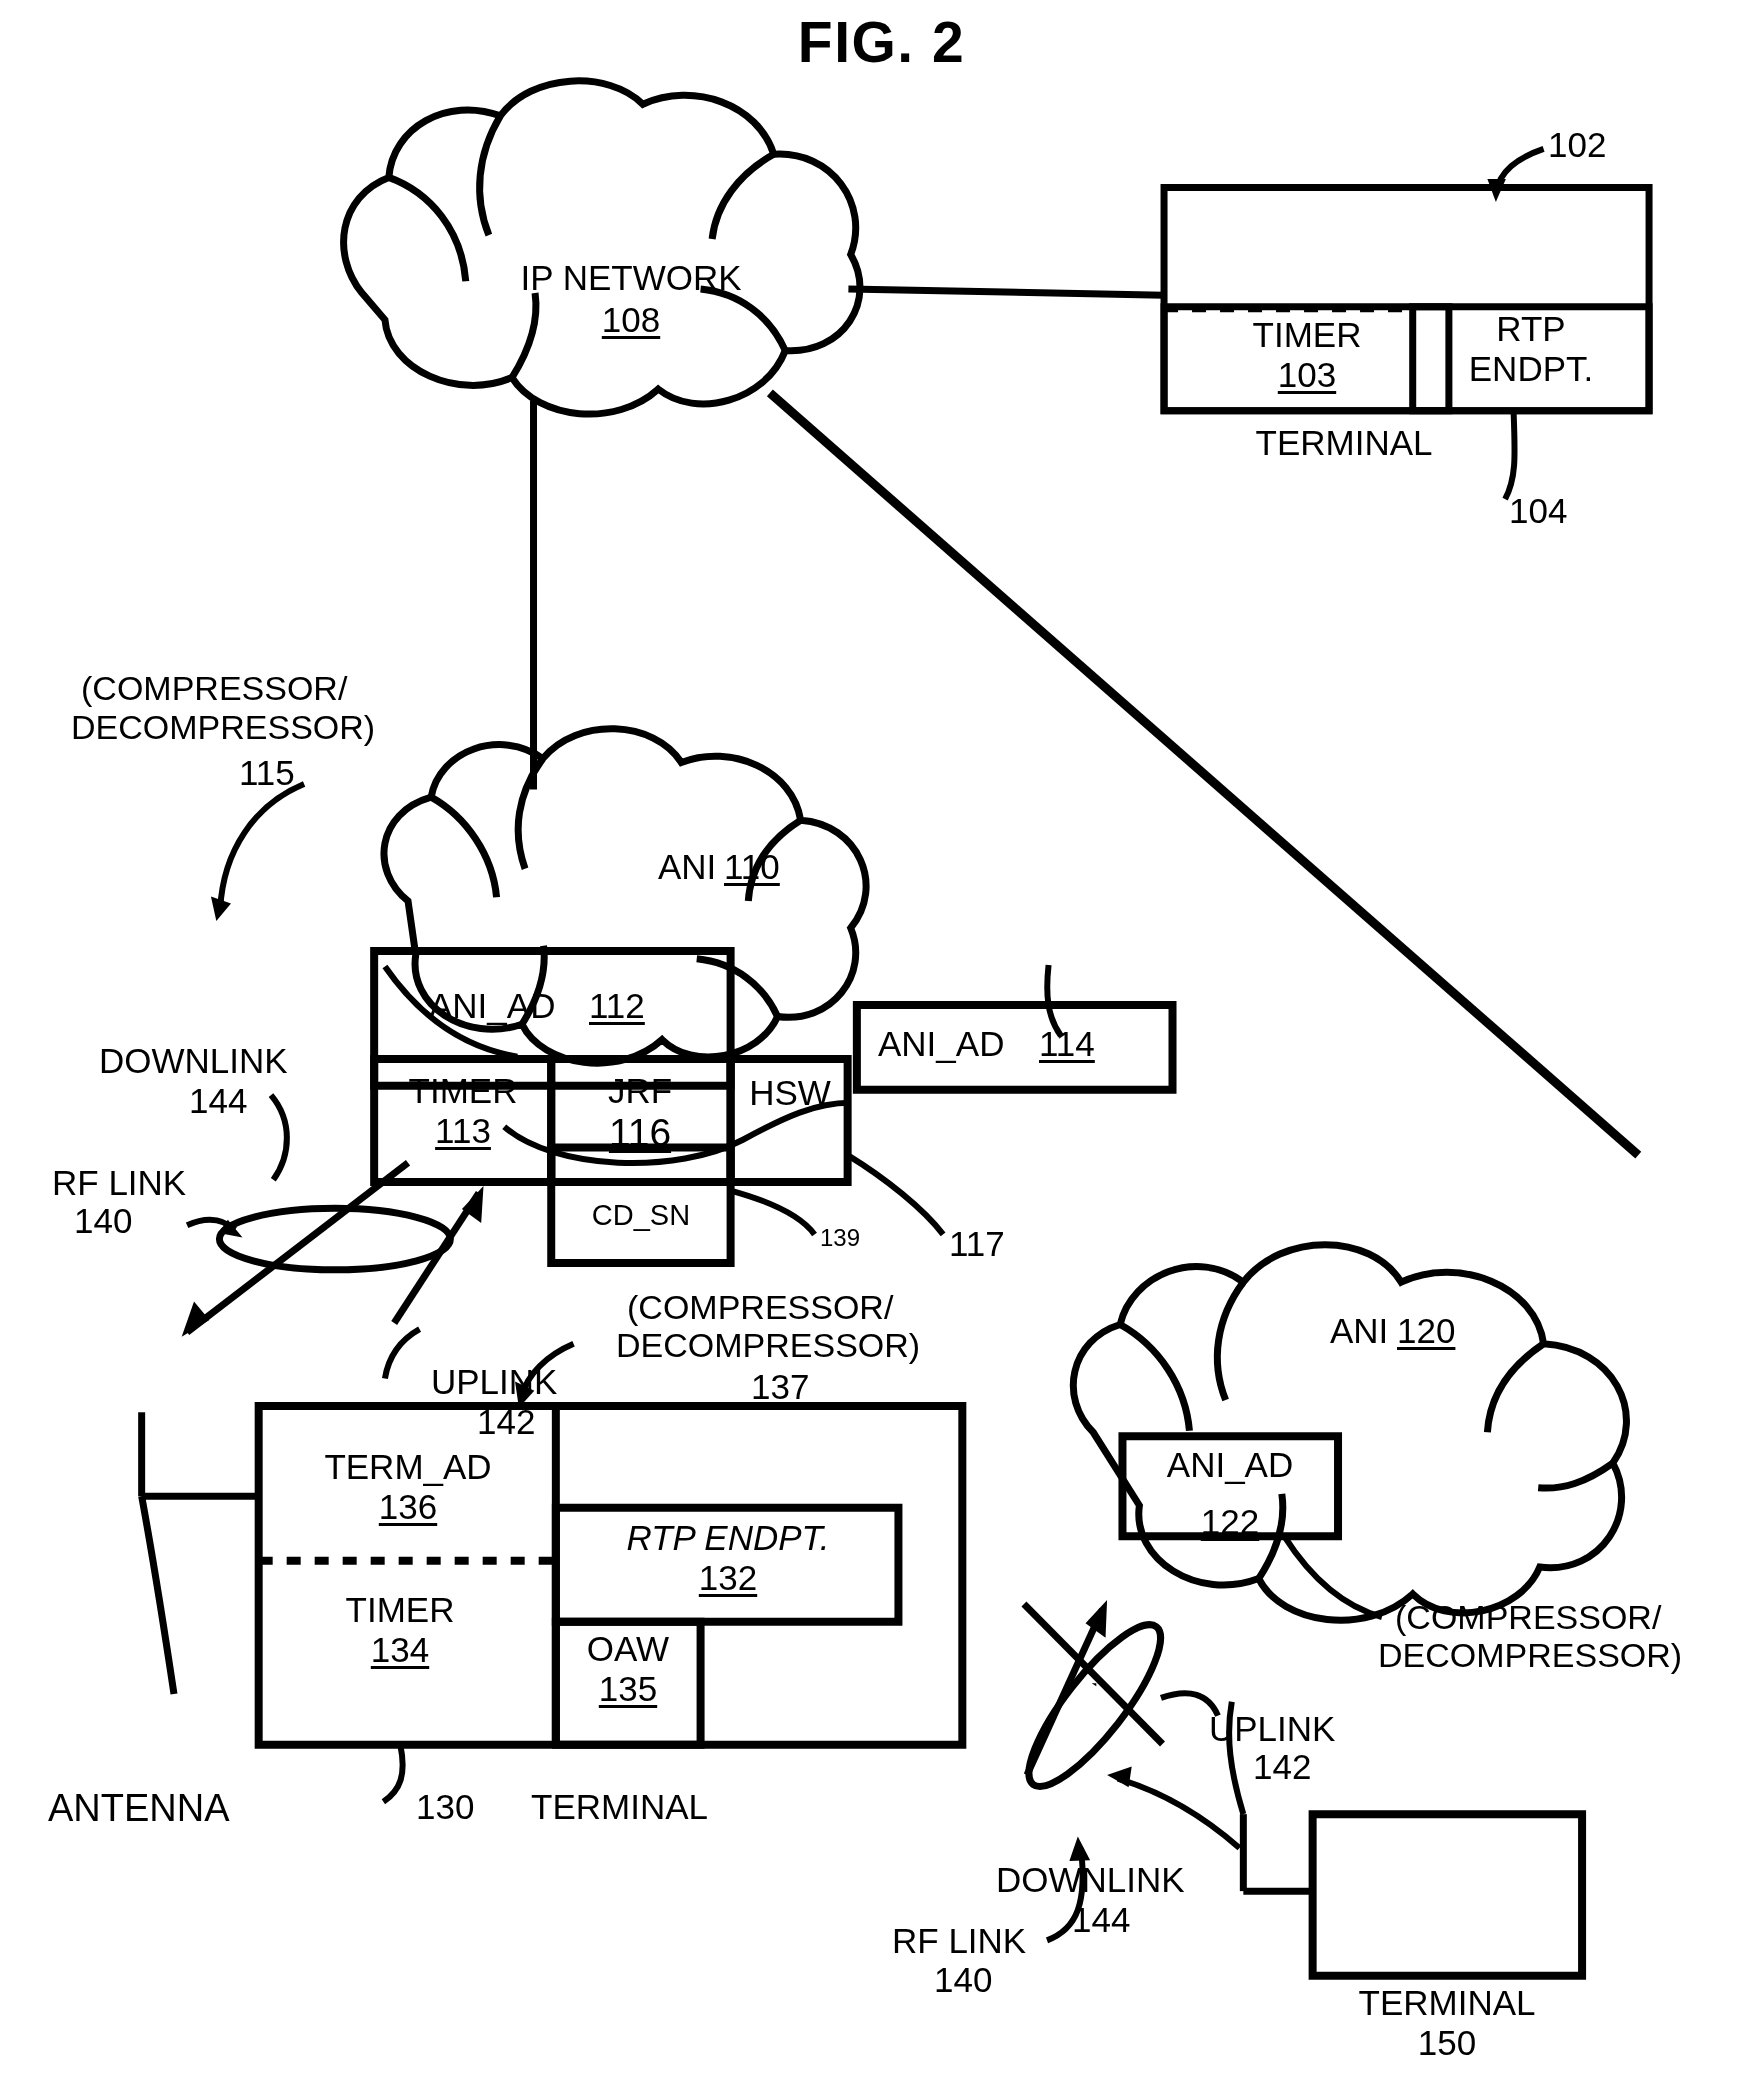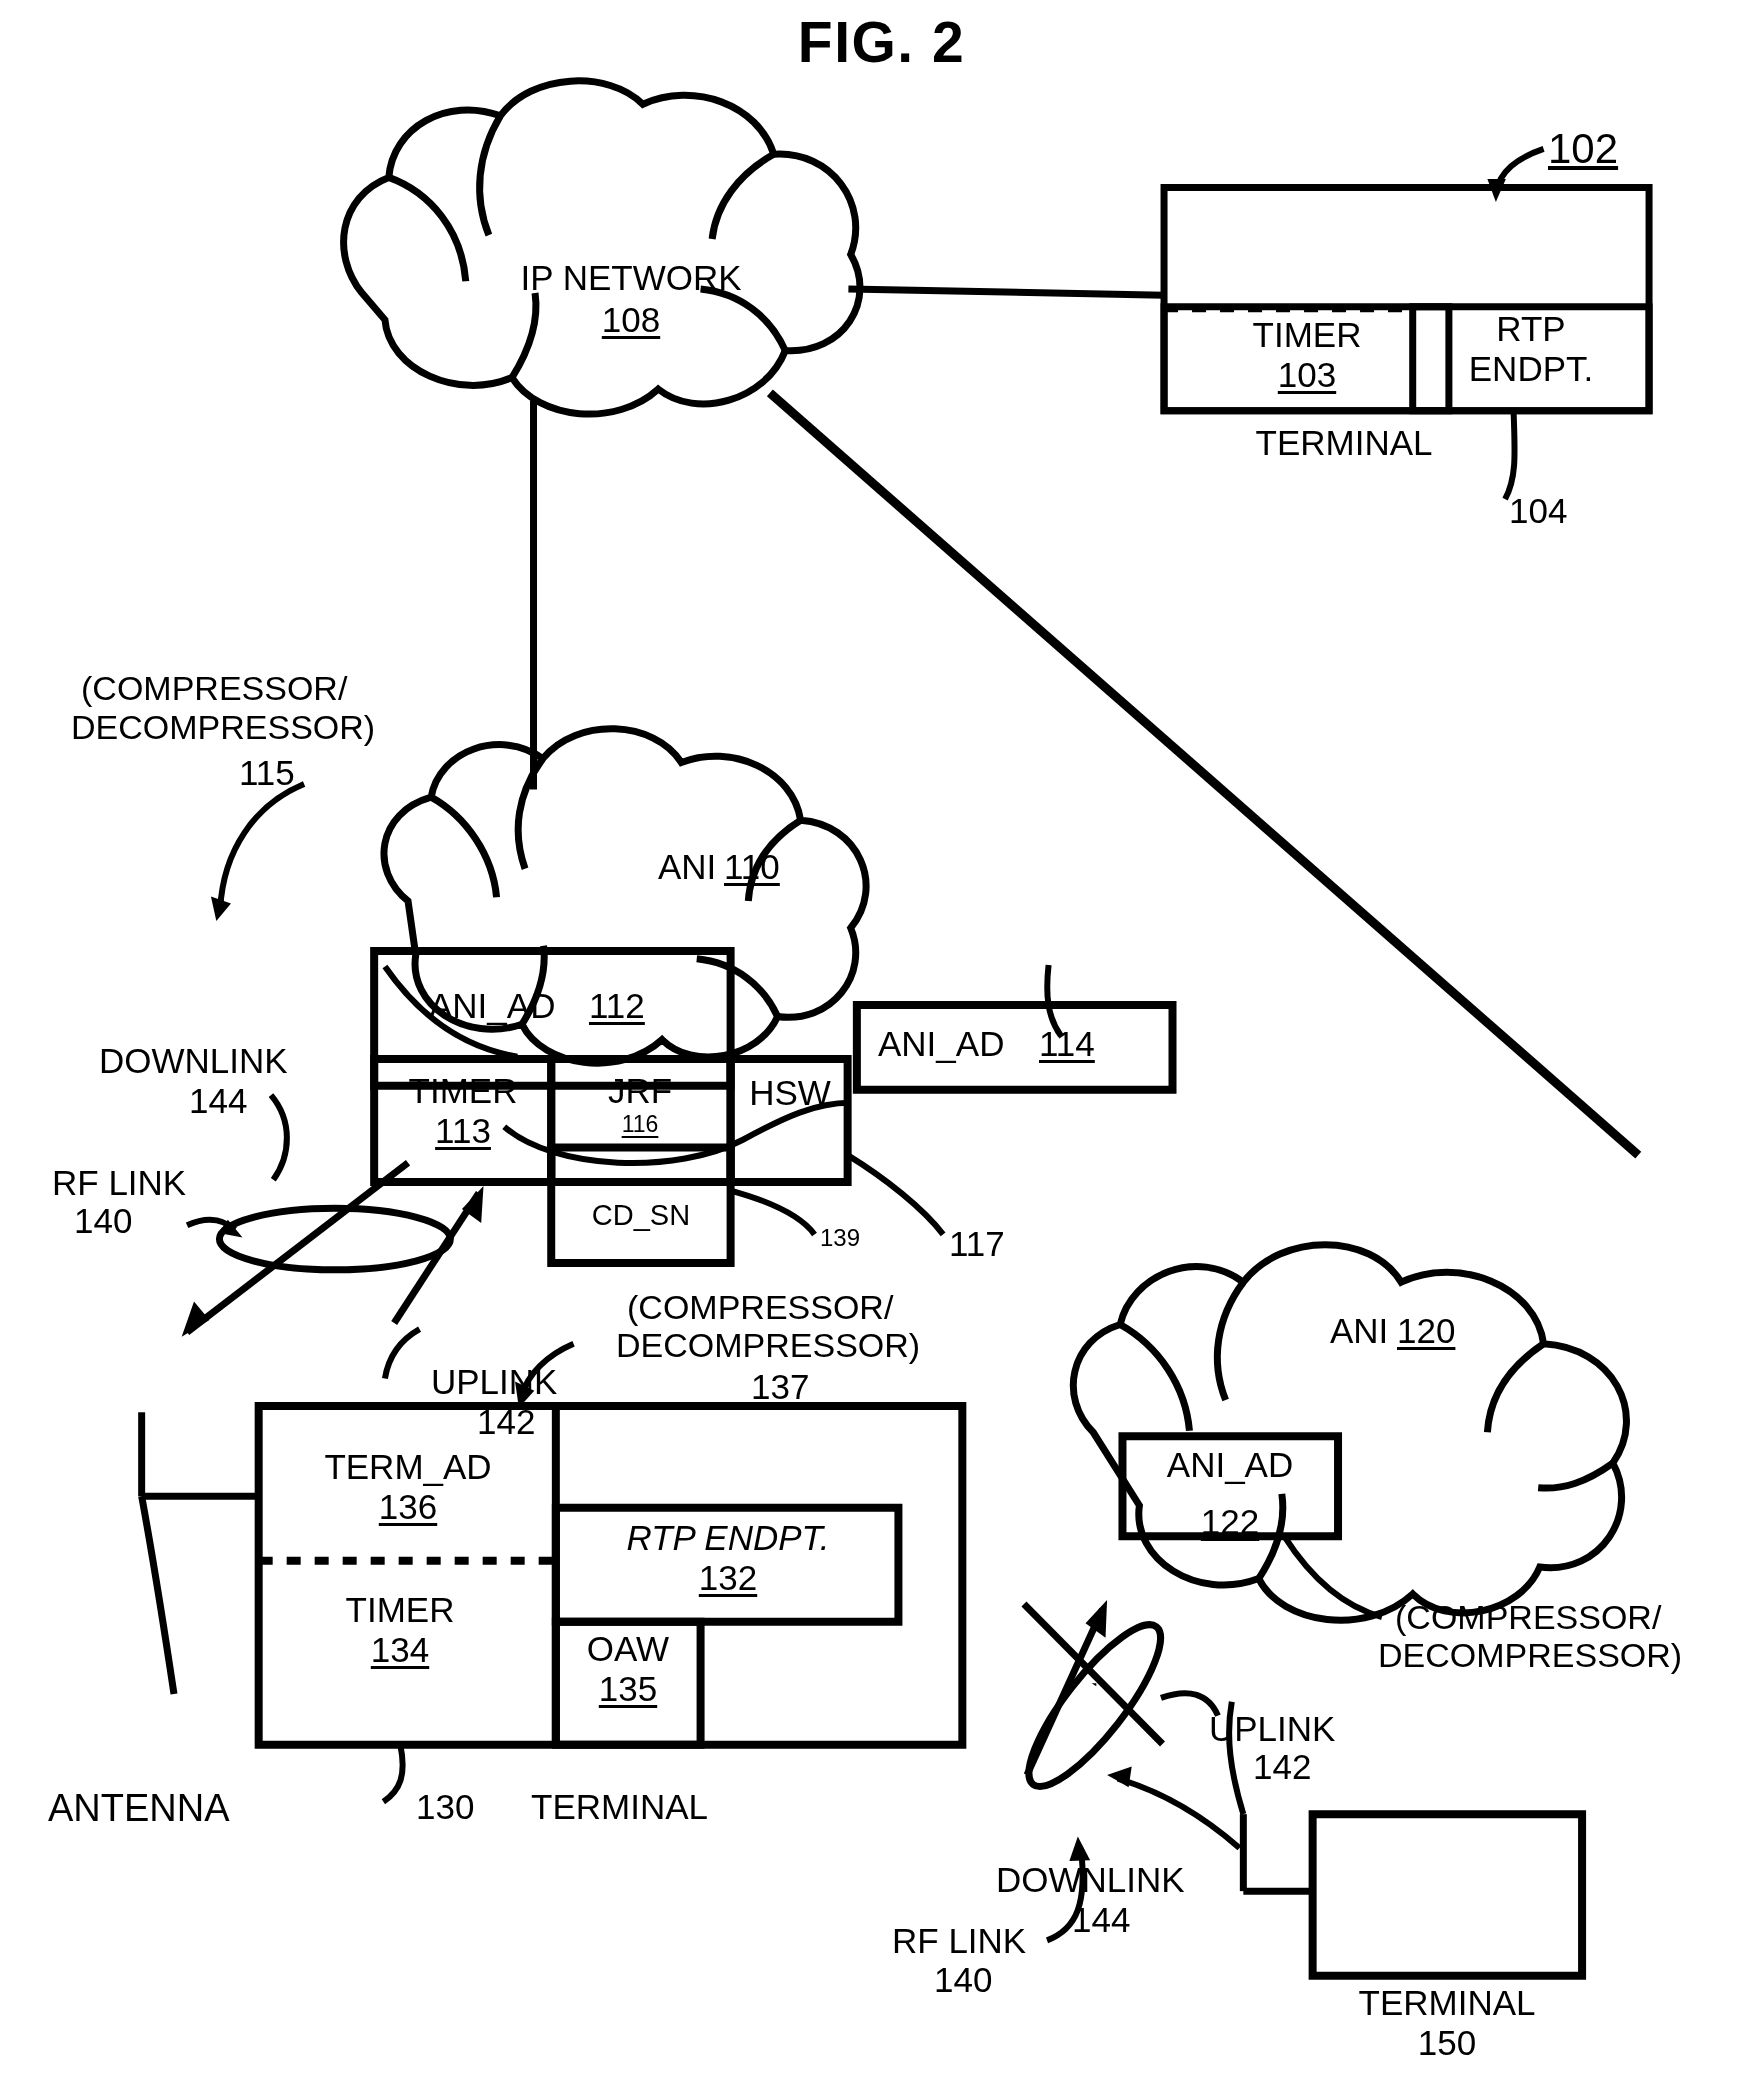--- a/index.html
+++ b/index.html
@@ -201,38 +201,38 @@
   </svg>
 
   <div class="lbl c" style="left:631px;top:260px;font-size:35px;">IP NETWORK</div>
   <div class="lbl c u" style="left:631px;top:302px;font-size:35px;">108</div>
 
   <div class="lbl c" style="left:1307px;top:317px;font-size:35px;">TIMER</div>
   <div class="lbl c u" style="left:1307px;top:357px;font-size:35px;">103</div>
   <div class="lbl c" style="left:1531px;top:311px;font-size:35px;">RTP</div>
   <div class="lbl c" style="left:1531px;top:351px;font-size:35px;">ENDPT.</div>
   <div class="lbl c" style="left:1344px;top:425px;font-size:35px;">TERMINAL</div>
-  <div class="lbl" style="left:1548px;top:127px;font-size:42px;text-decoration:underline;">102</div>
+  <div class="lbl" style="left:1548px;top:127px;font-size:35px;">102</div>
   <div class="lbl" style="left:1509px;top:493px;font-size:35px;">104</div>
 
   <div class="lbl" style="left:81px;top:671px;font-size:34px;">(COMPRESSOR/</div>
   <div class="lbl" style="left:71px;top:710px;font-size:34px;">DECOMPRESSOR)</div>
   <div class="lbl" style="left:239px;top:755px;font-size:35px;">115</div>
 
   <div class="lbl" style="left:658px;top:849px;font-size:35px;">ANI</div>
   <div class="lbl u" style="left:724px;top:849px;font-size:35px;">110</div>
 
   <div class="lbl" style="left:429px;top:988px;font-size:35px;">ANI_AD</div>
   <div class="lbl u" style="left:589px;top:988px;font-size:35px;">112</div>
 
   <div class="lbl c" style="left:463px;top:1073px;font-size:35px;">TIMER</div>
   <div class="lbl c u" style="left:463px;top:1113px;font-size:35px;">113</div>
 
   <div class="lbl c" style="left:640px;top:1073px;font-size:35px;">JRF</div>
-  <div class="lbl c u" style="left:640px;top:1113px;font-size:23px;">116</div>
+  <div class="lbl c u" style="left:640px;top:1113px;font-size:39px;">116</div>
 
   <div class="lbl c" style="left:790px;top:1075px;font-size:35px;">HSW</div>
 
   <div class="lbl c" style="left:641px;top:1164px;font-size:29px;margin-top:36px;">CD_SN</div>
   <div class="lbl" style="left:820px;top:1226px;font-size:24px;">139</div>
   <div class="lbl" style="left:949px;top:1226px;font-size:35px;">117</div>
 
   <div class="lbl" style="left:878px;top:1026px;font-size:35px;">ANI_AD</div>
   <div class="lbl u" style="left:1039px;top:1026px;font-size:35px;">114</div>
 

